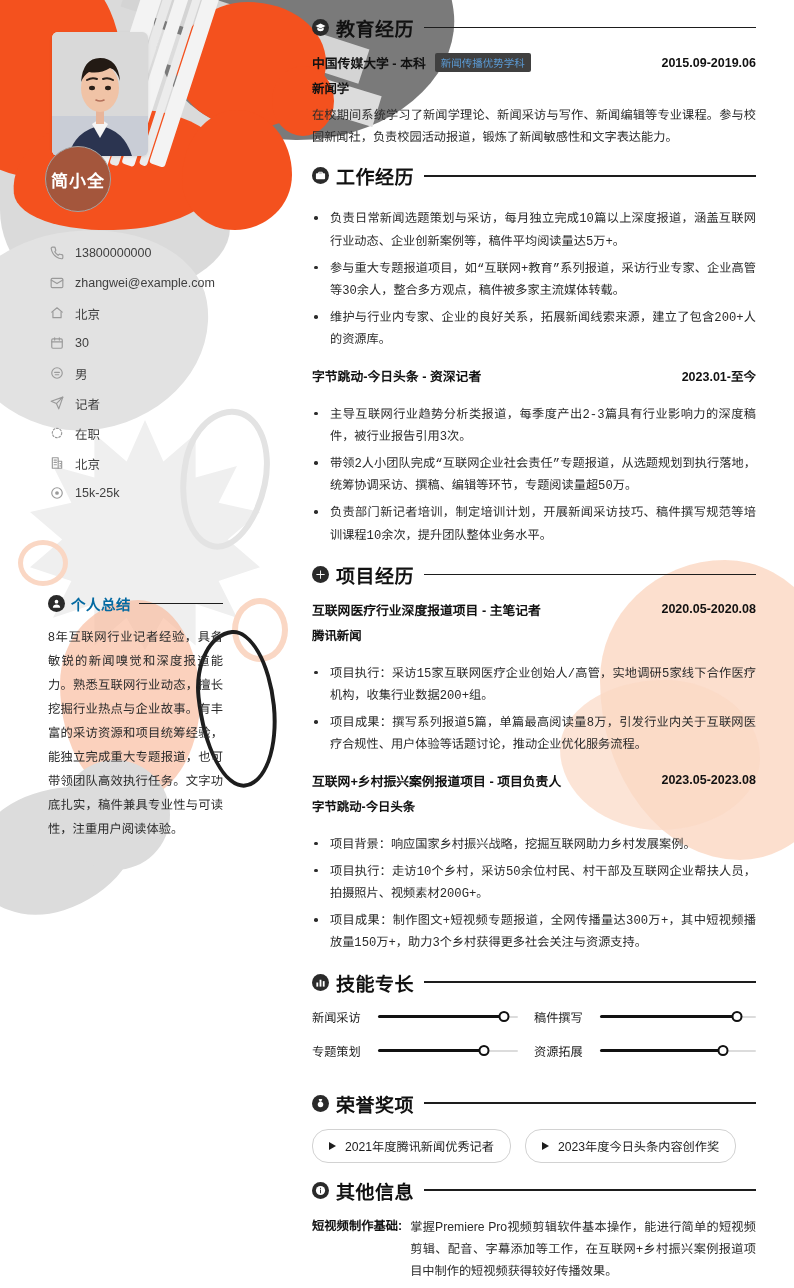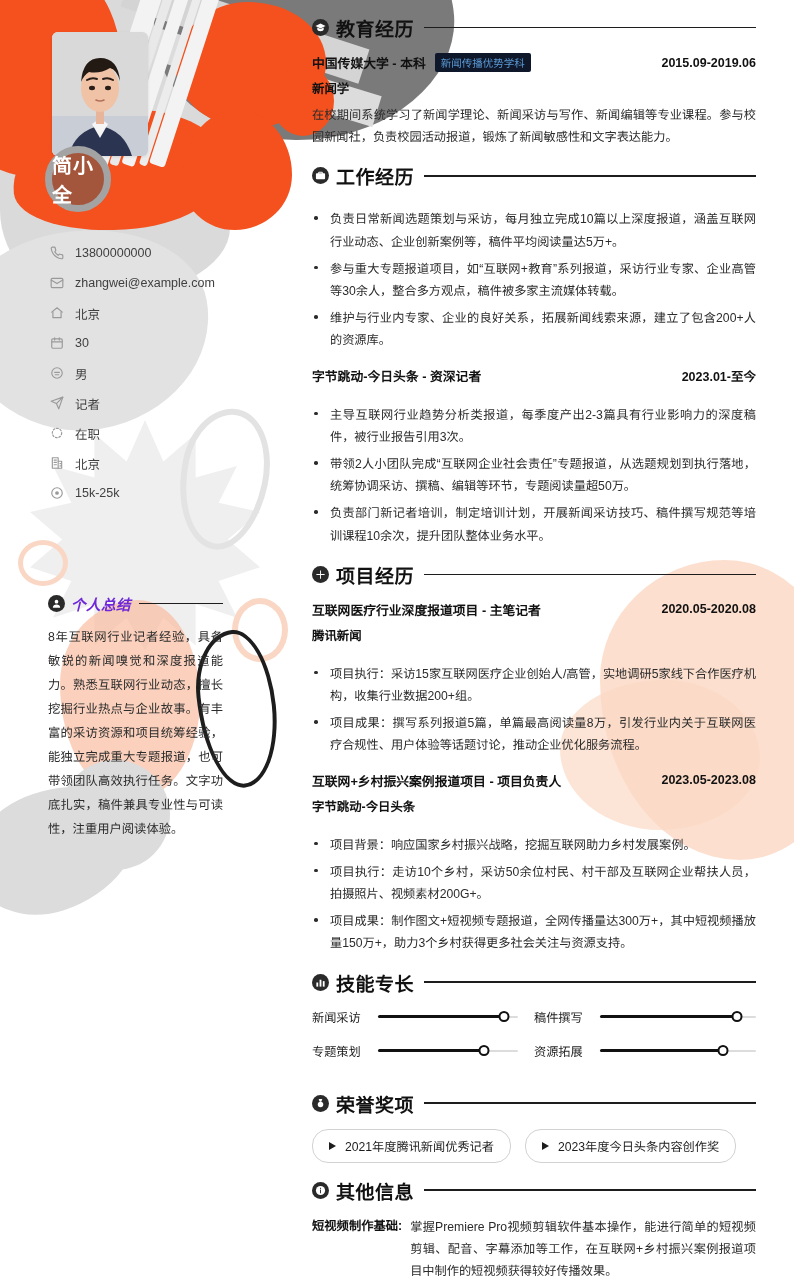--- a/index.html
+++ b/index.html
@@ -122,39 +122,39 @@
     position:absolute;left:52px;top:32px;width:96px;height:124px;
     background:#e8e8e8;border-radius:6px;overflow:hidden;
     box-shadow:0 1px 3px rgba(0,0,0,.10);
   }
   .photo-svg{display:block;width:100%;height:100%;}
 
   .name-badge{
     position:absolute;left:45px;top:146px;width:66px;height:66px;
     border-radius:50%;
     background:#a4563c;
-    border:7px solid #a3a3a3;
+    border:1px solid #a3a3a3;
     display:flex;align-items:center;justify-content:center;
-    color:#fff;font-size:20px;font-weight:700;letter-spacing:1px;
+    color:#fff;font-size:17px;font-weight:700;letter-spacing:1px;
     box-sizing:border-box;
   }
 
   .contact-list{position:absolute;left:48px;top:238px;width:230px;}
   .contact-row{display:flex;align-items:center;height:30px;}
   .contact-ico{
     width:18px;height:18px;margin-right:9px;flex:0 0 18px;
     display:flex;align-items:center;justify-content:center;color:#9a9a9a;
   }
   .contact-ico svg{display:block;}
   .contact-val{font-size:12.5px;color:#404040;white-space:nowrap;}
 
   .summary-block{position:absolute;left:48px;top:593px;width:175px;}
   .summary-head{display:flex;align-items:center;margin-bottom:12px;}
   .summary-head .sec-ico{margin-right:6px;}
-  .summary-title{font-size:14.5px;font-weight:700;color:#6d28d9;letter-spacing:.5px;font-style:italic;}
+  .summary-title{font-size:14.5px;font-weight:700;color:#0369a1;letter-spacing:.5px;}
   .summary-rule{flex:1;height:1.6px;background:#1d1d1d;margin-left:8px;}
   .summary-text{
     font-size:12.3px;line-height:1.95;color:#2b2b2b;text-align:justify;
   }
 
   
   .right-col{position:absolute;left:312px;top:0;width:444px;}
 
   .section{margin-bottom:2px;}
   .sec-head{display:flex;align-items:center;margin-top:14px;margin-bottom:12px;}
@@ -166,27 +166,27 @@
   .sec-ico svg{display:block;}
   .sec-title{font-size:19px;font-weight:700;color:#111;margin-left:7px;letter-spacing:.5px;white-space:nowrap;}
   .sec-rule{flex:1;height:1.6px;background:#1d1d1d;margin-left:10px;}
 
   .entry{margin-bottom:14px;}
   .entry-top{display:flex;align-items:center;justify-content:space-between;}
   .entry-left{display:flex;align-items:center;min-width:0;}
   .entry-title{font-size:12.8px;font-weight:700;color:#111;white-space:nowrap;}
   .entry-badge{
     margin-left:9px;font-size:10.5px;color:#5b9bd5;
-    background:#0f172a;border-radius:2px;padding:2px 6px;white-space:nowrap;
+    background:#404040;border-radius:2px;padding:2px 6px;white-space:nowrap;
   }
   .entry-date{font-size:12.5px;font-weight:700;color:#111;white-space:nowrap;margin-left:10px;}
   .entry-sub{font-size:12.4px;font-weight:700;color:#111;margin-top:7px;}
   .entry-desc{font-size:12.2px;line-height:1.82;color:#2b2b2b;margin-top:7px;text-align:justify;}
 
-  ul.bullets{margin:19px 0 0 0;padding:0;list-style:none;}
+  ul.bullets{margin:19px 0 0 0;padding:0;list-style:none;font-family:Liberation Mono, monospace;}
   ul.bullets li{
     position:relative;padding-left:18px;
     font-size:12.2px;line-height:1.82;color:#2b2b2b;
     margin-bottom:5px;text-align:justify;
   }
   ul.bullets li:before{
     content:"";position:absolute;left:2px;top:8px;
     width:3.5px;height:3.5px;border-radius:50%;background:#2b2b2b;
   }
 

